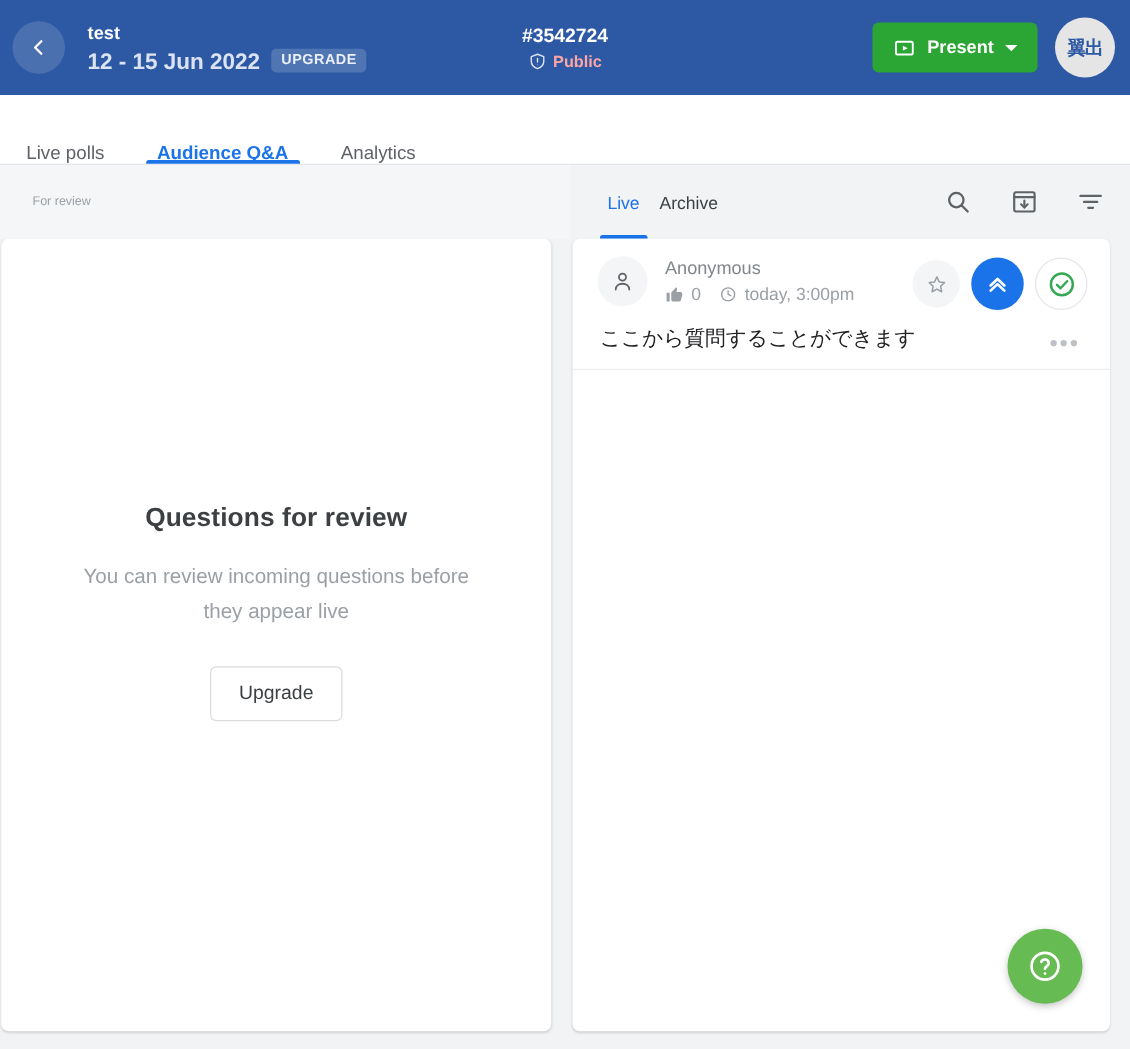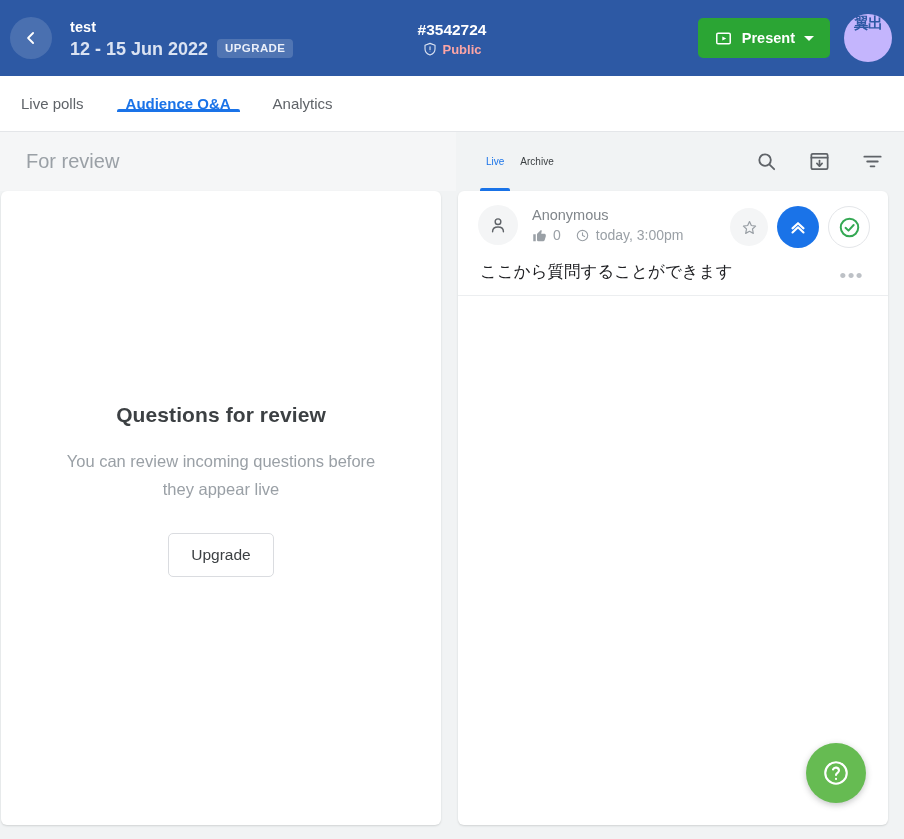--- a/index.html
+++ b/index.html
@@ -78,31 +78,31 @@
     display: flex; align-items: center; gap: 9px; cursor: pointer;
   }
   .caret {
     width: 0; height: 0;
     border-left: 5px solid transparent;
     border-right: 5px solid transparent;
     border-top: 5px solid #ffffff;
   }
   .avatar {
     width: 48px; height: 48px; border-radius: 50%;
-    background: #c4b5fd; color: #2d59a4;
-    display: flex; justify-content: center;
+    background: #e5e5e5; color: #2d59a4;
+    display: flex; align-items: center; justify-content: center;
     font-size: 15px; font-weight: bold; cursor: pointer;
     letter-spacing: -1px;
   }
 
   
   .tabbar {
     height: 56px; background: #ffffff;
     border-bottom: 1px solid #e4e6e9;
-    display: flex; align-items: center; padding: 0 18px 0 0;
+    display: flex; align-items: flex-end; padding: 0 18px 0 0;
   }
   .tab {
     display: flex; align-items: center; padding: 0 21px;
     font-size: 15px; color: #5f6368; cursor: pointer;
     position: relative;
   }
   .tab.active { color: #1a73e8; font-weight: bold; }
   .tab.active::after {
     content: ""; position: absolute; left: 12px; right: 12px; bottom: 0;
     height: 3px; background: #1a73e8; border-radius: 2px 2px 0 0;
@@ -113,27 +113,27 @@
   }
 
   
   .subheader {
     height: 59px; display: flex; align-items: stretch;
   }
   .sub-left {
     width: 456px; display: flex; align-items: center;
     padding-left: 26px; background: #f5f6f7;
   }
-  .sub-left-label { font-size: 20px; color: #9aa0a6; }
+  .sub-left-label { font-size: 10px; color: #9aa0a6; }
   .sub-right {
     flex: 1; display: flex; align-items: center; padding: 0 20px 0 22px;
     background: #f1f3f4;
   }
   .seg {
-    font-size: 10px; color: #3c4043; cursor: pointer;
+    font-size: 14px; color: #3c4043; cursor: pointer;
     padding: 0 8px; position: relative; height: 59px;
     display: flex; align-items: center;
   }
   .seg.active { color: #1a73e8; font-weight: normal; }
   .seg.active::after {
     content: ""; position: absolute; left: 2px; right: 2px; bottom: 0;
     height: 3px; background: #1a73e8; border-radius: 2px 2px 0 0;
   }
   .sub-right .icons {
     margin-left: auto; display: flex; align-items: center; gap: 30px;

